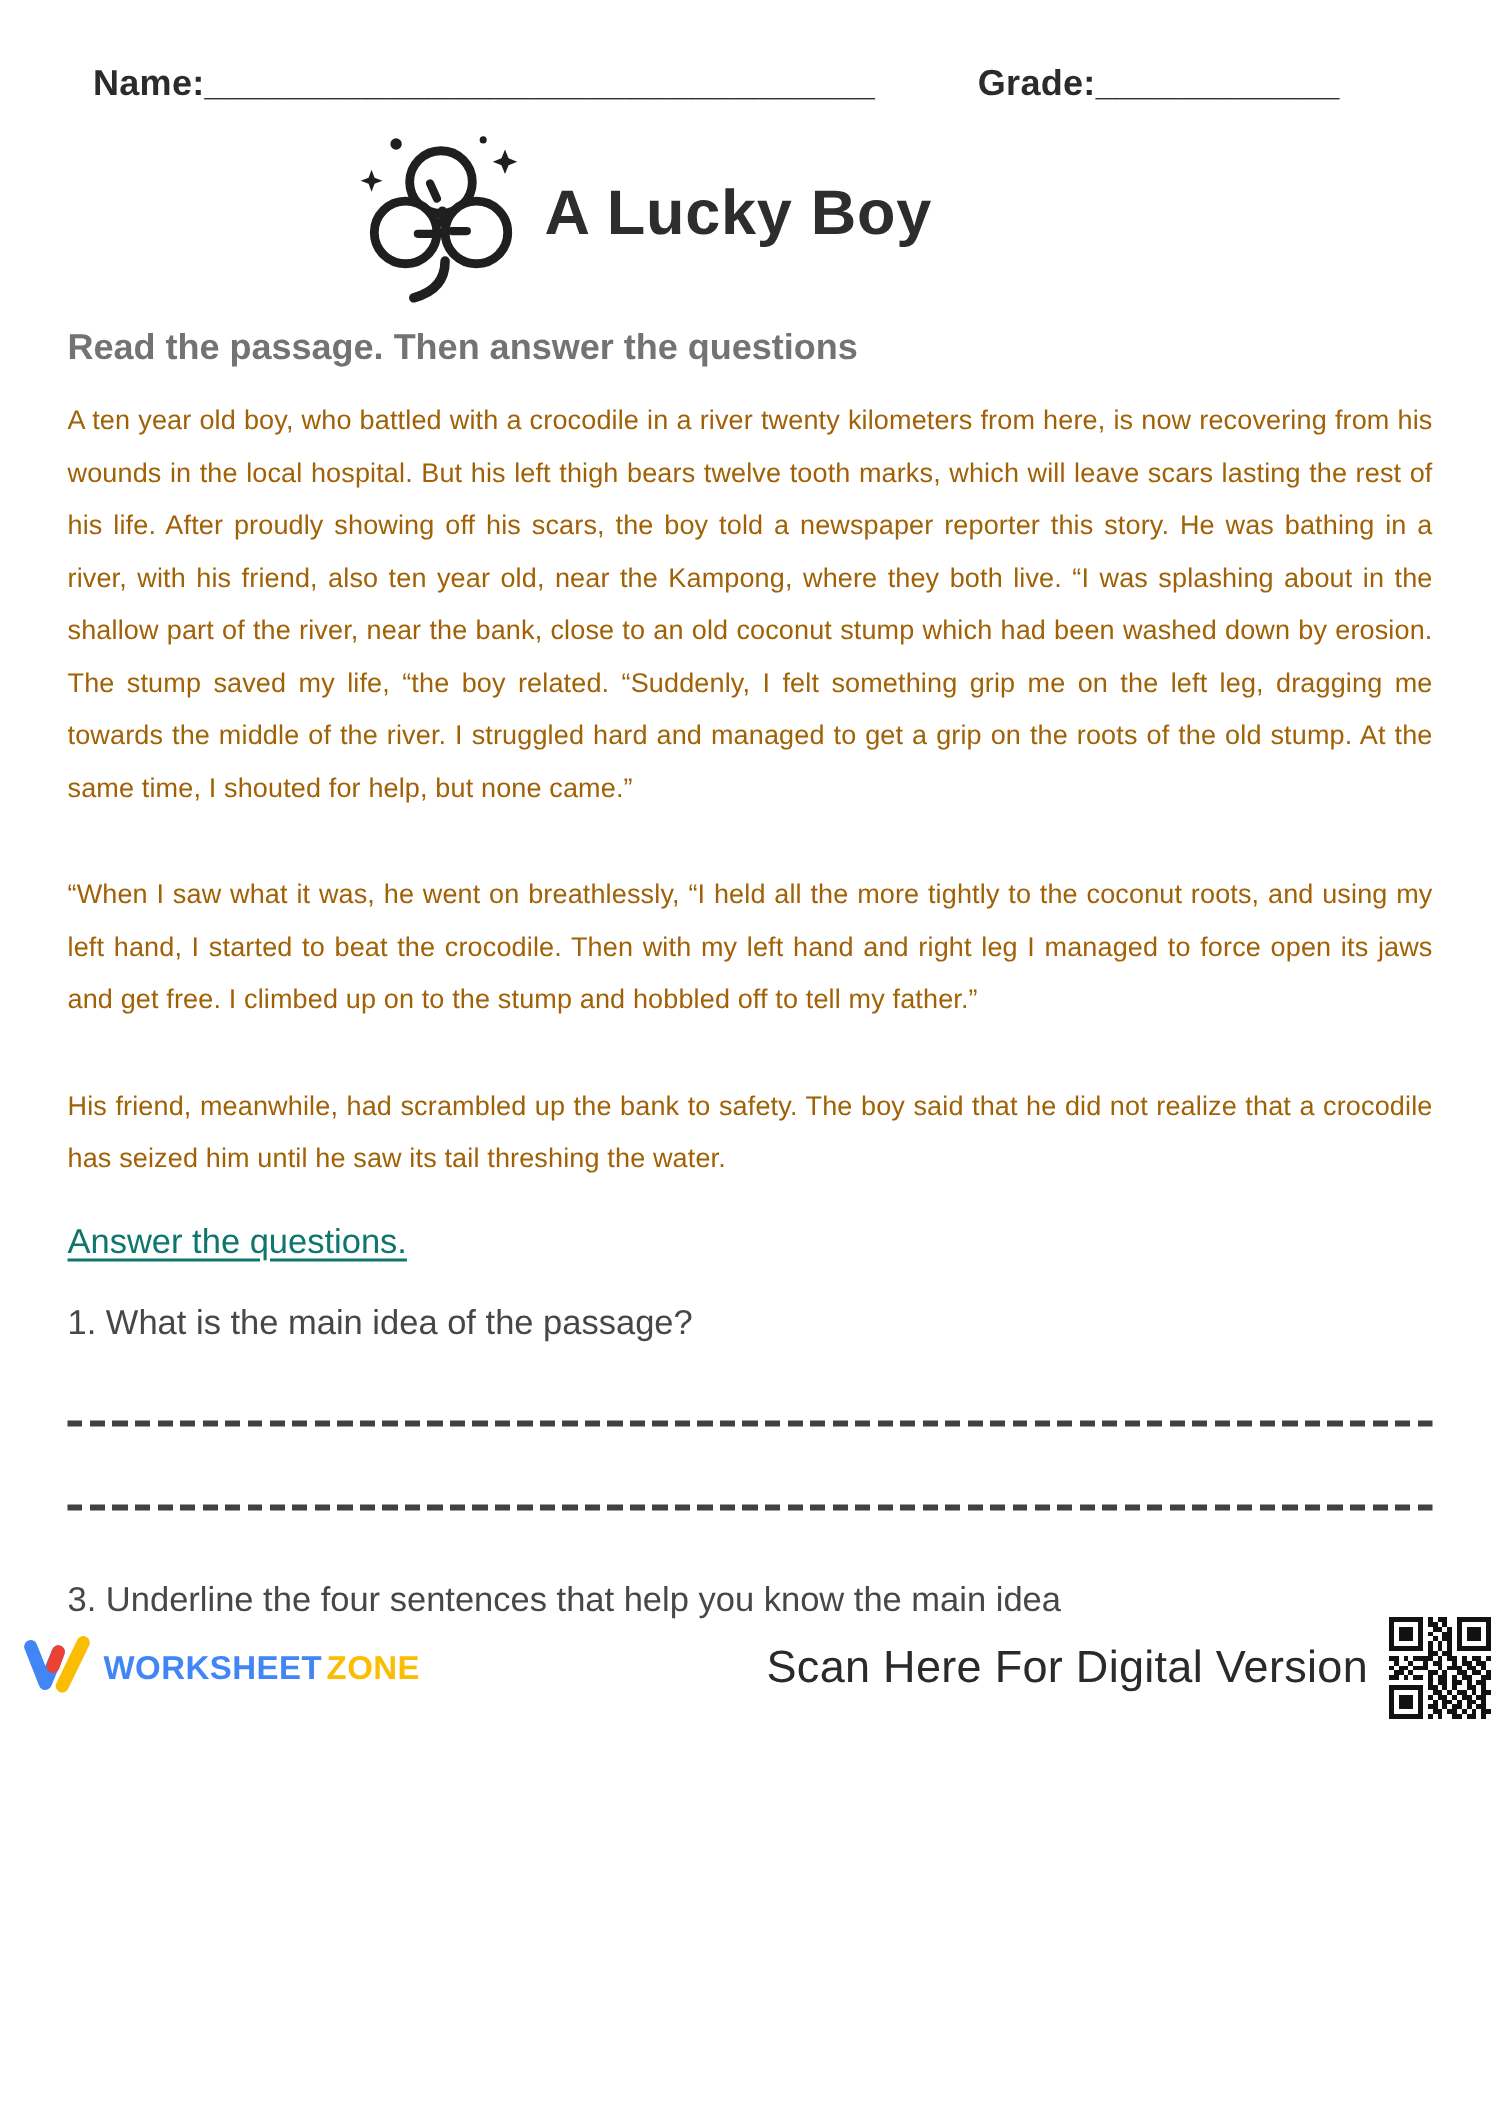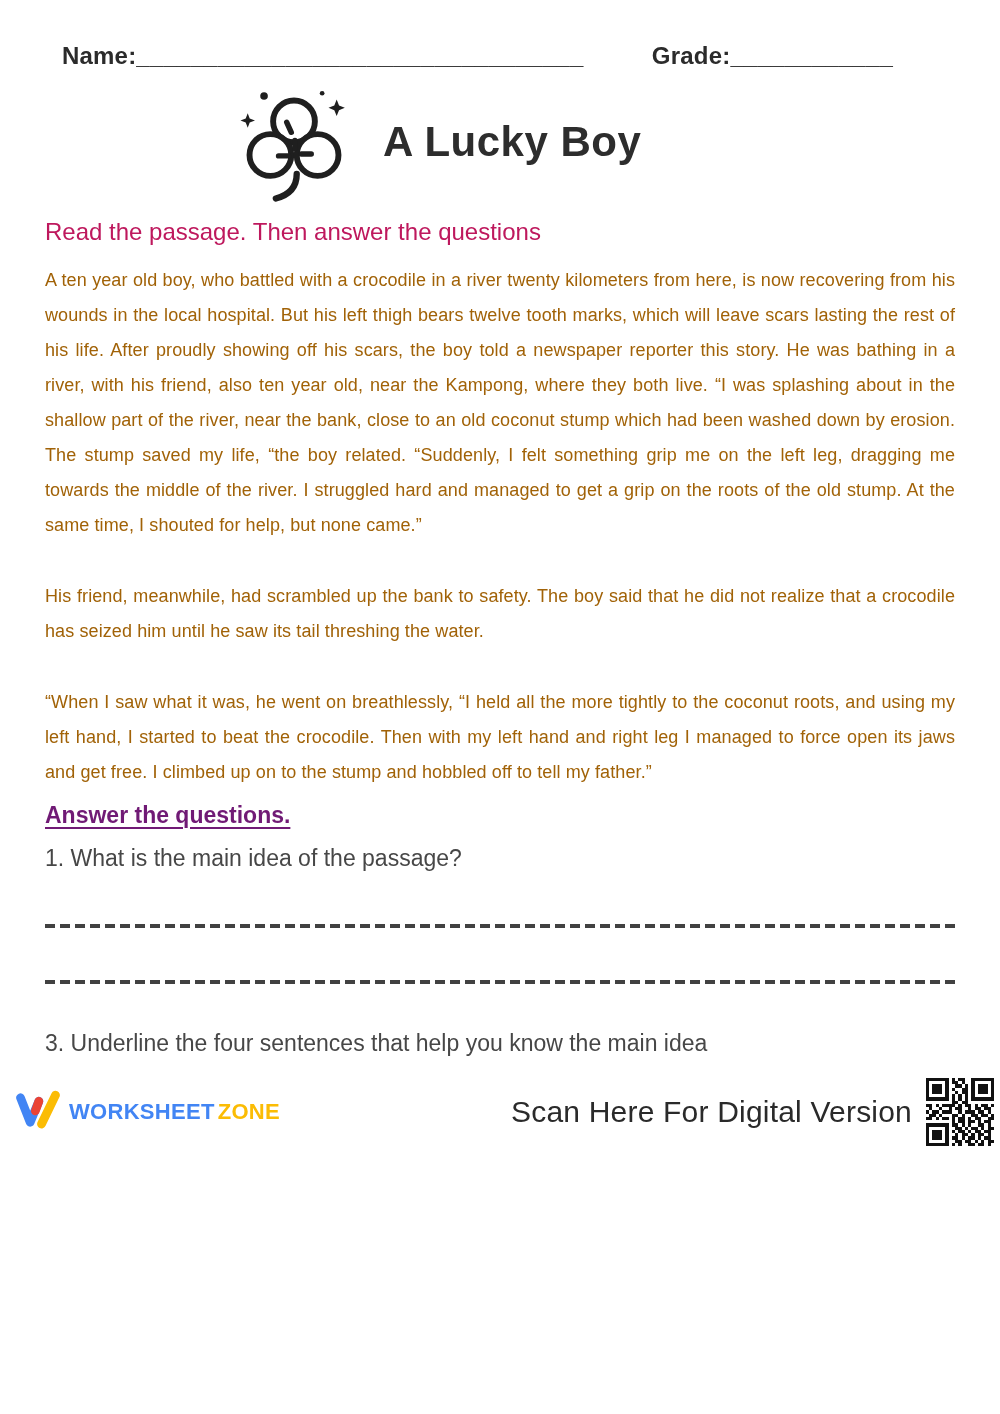--- a/index.html
+++ b/index.html
@@ -27,68 +27,68 @@
     font-weight: bold;
     color: #2b2b2b;
     letter-spacing: 0.2px;
   }
   .field-line { font-weight: bold; color: #2b2b2b; }
 
   
   .title-row {
     display: flex;
     align-items: center;
-    gap: 30px;
+    gap: 10px;
     margin: 16px 0 0 190px;
     height: 122px;
   }
   .page-title {
     font-size: 42px;
     font-weight: bold;
     color: #2d2d2d;
     letter-spacing: 0.5px;
     padding-bottom: 10px;
   }
 
   
   .instruction {
     margin-top: 10px;
     font-size: 24px;
-    font-weight: normal;
-    color: #be185d;
+    font-weight: bold;
+    color: #737373;
   }
 
   
   .para {
     font-size: 18px;
     line-height: 35px;
     color: #a16207;
     text-align: justify;
     margin-top: 36px;
     letter-spacing: 0.1px;
   }
   .para.first { margin-top: 17px; }
 
   
   .answer-heading {
-    margin-top: 12px;
+    margin-top: 24px;
     font-size: 23px;
-    font-weight: bold;
-    color: #701a75;
+    font-weight: normal;
+    color: #0f766e;
     text-decoration: underline;
     text-decoration-thickness: 2px;
     text-underline-offset: 4px;
     display: inline-block;
   }
   .question {
     font-size: 23px;
     color: #474747;
     margin-top: 46px;
   }
-  .question.first { margin-top: 16px; }
+  .question.first { margin-top: 27px; }
   .answer-line {
     height: 4px;
     margin-top: 52px;
     background: repeating-linear-gradient(90deg, #414141 0 10px, transparent 10px 15px);
   }
 
   
   .footer {
     position: absolute;
     left: 15px;
@@ -146,22 +146,22 @@
           <circle cx="96" cy="10" r="2.6"></circle>
         </g>
       </svg>
     </span>
     <h1 class="page-title">A Lucky Boy</h1>
   </div>
 
   <h2 class="instruction">Read the passage. Then answer the questions</h2>
 
   <p class="para first">A ten year old boy, who battled with a crocodile in a river twenty kilometers from here, is now recovering from his wounds in the local hospital. But his left thigh bears twelve tooth marks, which will leave scars lasting the rest of his life. After proudly showing off his scars, the boy told a newspaper reporter this story. He was bathing in a river, with his friend, also ten year old, near the Kampong, where they both live. “I was splashing about in the shallow part of the river, near the bank, close to an old coconut stump which had been washed down by erosion. The stump saved my life, “the boy related. “Suddenly, I felt something grip me on the left leg, dragging me towards the middle of the river. I struggled hard and managed to get a grip on the roots of the old stump. At the same time, I shouted for help, but none came.”</p>
+  <p class="para">“When I saw what it was, he went on breathlessly, “I held all the more tightly to the coconut roots, and using my left hand, I started to beat the crocodile. Then with my left hand and right leg I managed to force open its jaws and get free. I climbed up on to the stump and hobbled off to tell my father.”</p>
   <p class="para">His friend, meanwhile, had scrambled up the bank to safety. The boy said that he did not realize that a crocodile has seized him until he saw its tail threshing the water.</p>
-  <p class="para">“When I saw what it was, he went on breathlessly, “I held all the more tightly to the coconut roots, and using my left hand, I started to beat the crocodile. Then with my left hand and right leg I managed to force open its jaws and get free. I climbed up on to the stump and hobbled off to tell my father.”</p>
 
   <div>
     <h3 class="answer-heading">Answer the questions.</h3>
   </div>
 
   <div class="question first">1. What is the main idea of the passage?</div>
   <div class="answer-line"></div>
 
   <div class="answer-line"></div>
 

